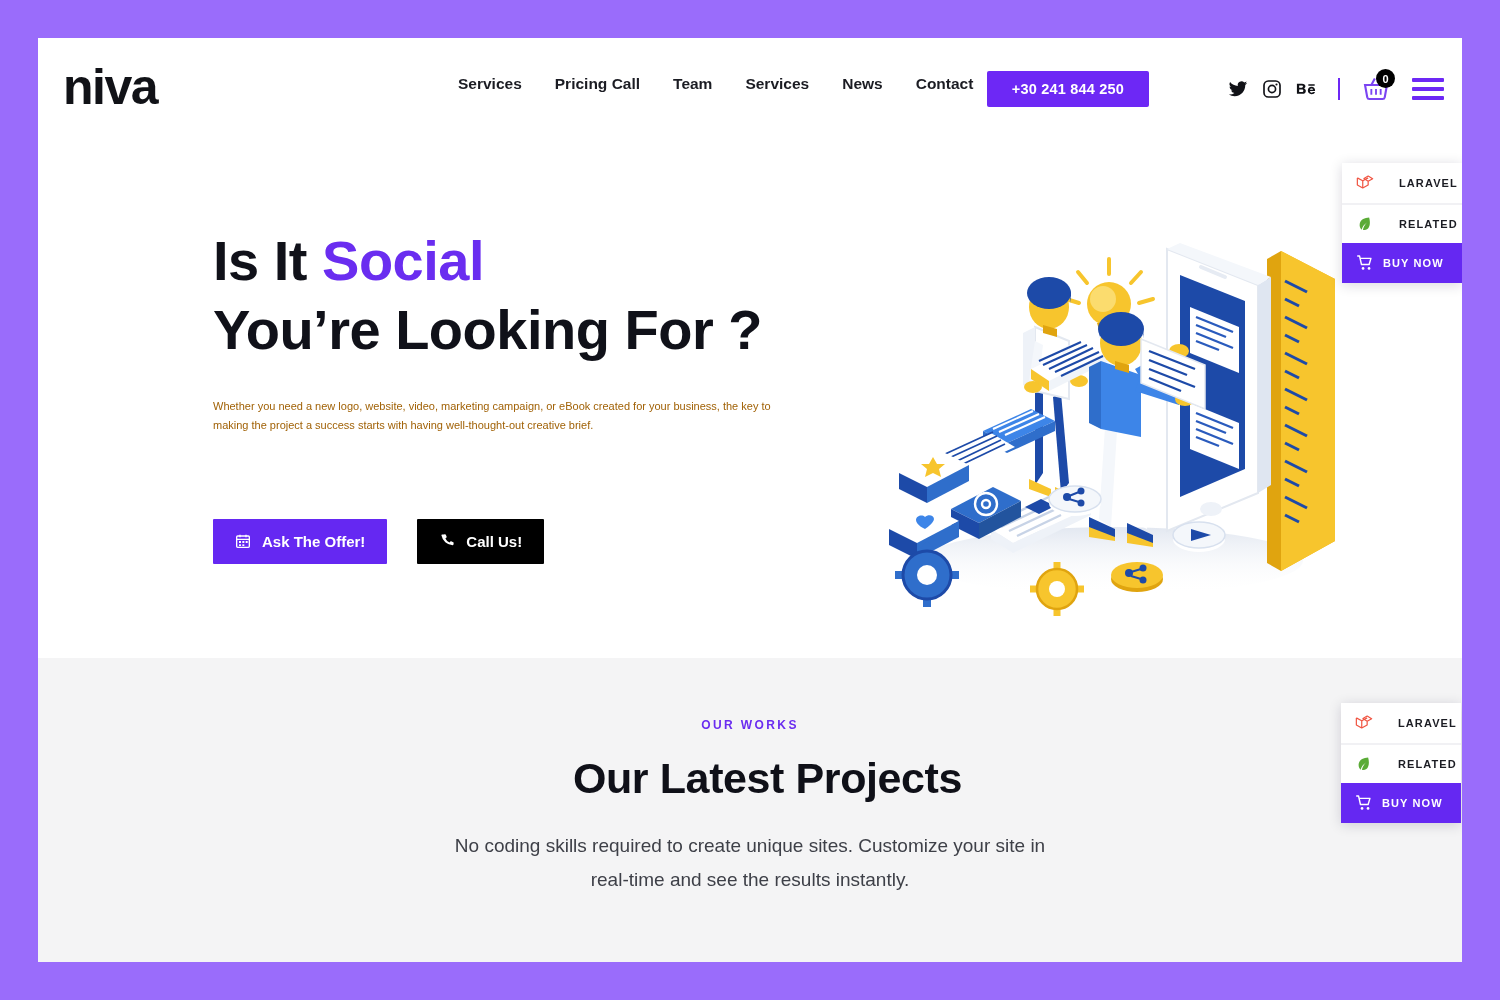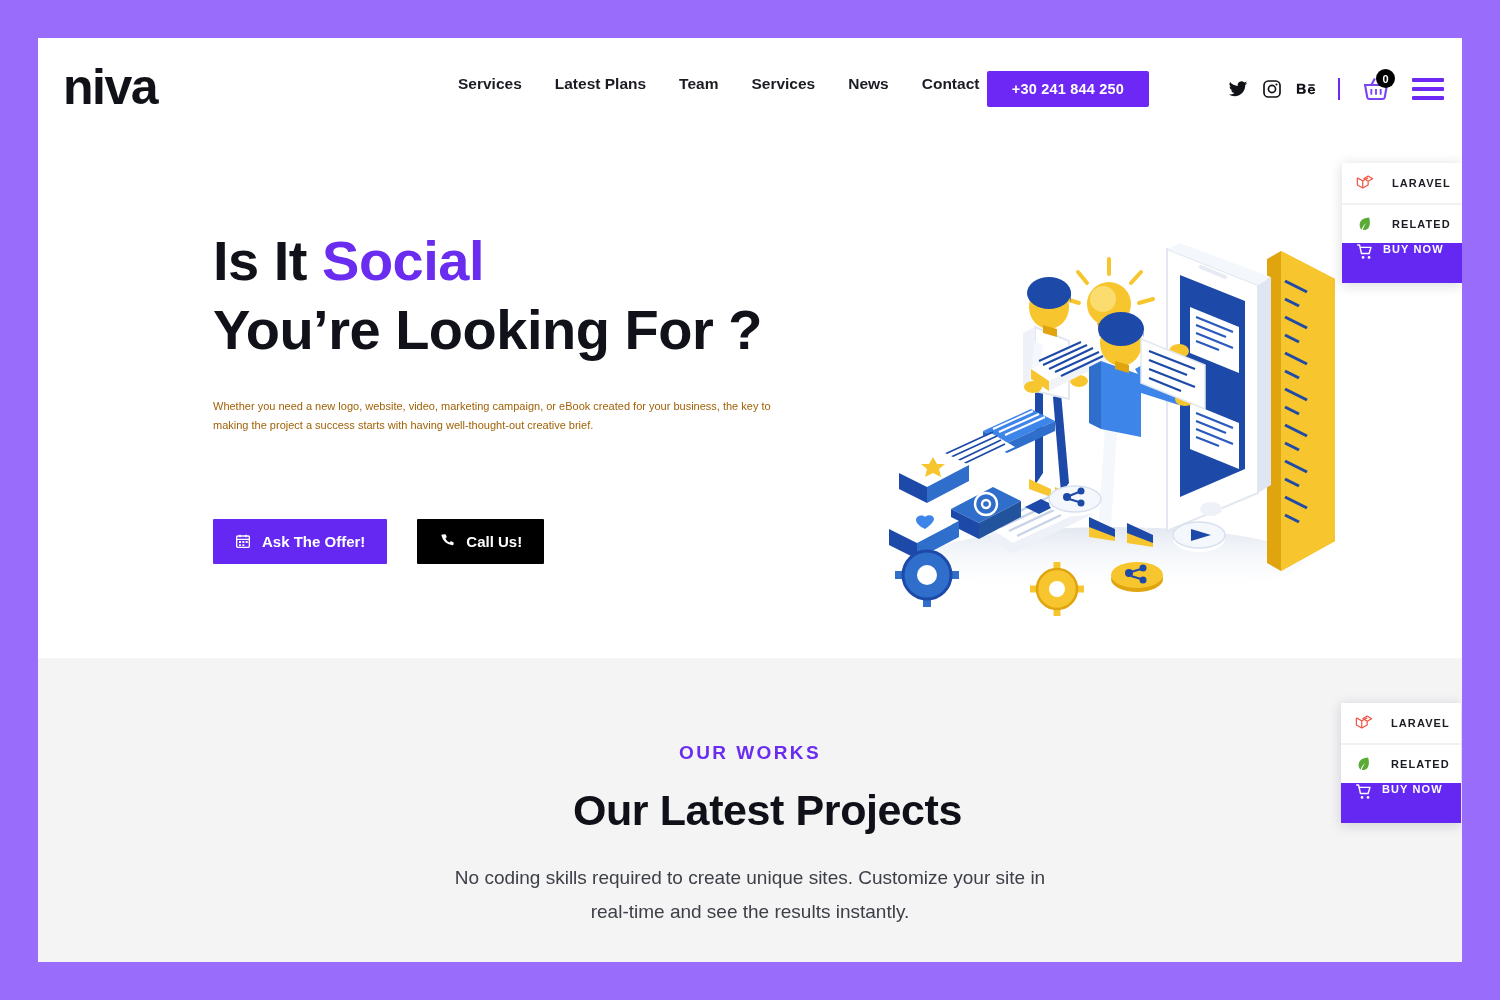--- a/index.html
+++ b/index.html
@@ -105,67 +105,67 @@
   
   .hero-art { position: absolute; left: 845px; top: 125px; width: 470px; height: 380px; }
 
   
   .works {
     position: absolute; left: 0; top: 620px;
     width: 1424px; height: 304px;
     background: #f4f4f5;
   }
   .eyebrow {
-    margin-top: 84px; text-align: center;
-    font-size: 19px; font-weight: 700; letter-spacing: 2.4px;
+    margin-top: 60px; text-align: center;
+    font-size: 12px; font-weight: 700; letter-spacing: 2.4px;
     color: #6a2df0;
   }
   .works-title {
     margin-top: 22px; text-align: center;
     font-size: 43px; font-weight: 700; color: #0f1018; letter-spacing: -0.4px; padding-left: 35px;
   }
   .works-sub {
     margin: 26px auto 0; width: 620px; text-align: center;
     font-size: 19px; line-height: 1.78; color: #3e4048;
   }
 
   
   .side-widget {
     position: absolute; width: 120px; z-index: 40;
     box-shadow: 0 2px 12px rgba(20,12,50,0.16);
   }
   .sw-row {
     height: 40px; background: #ffffff;
-    display: flex; align-items: center; gap: 18px;
+    display: flex; align-items: center; gap: 25px;
     padding-left: 14px;
     font-size: 11px; font-weight: 700; letter-spacing: 1.1px;
     color: #1b1c23; cursor: pointer;
   }
   .sw-row + .sw-row { border-top: 2px solid #f1f1f4; }
   .sw-buy {
     height: 40px; background: #6528f2; color: #ffffff;
-    display: flex; gap: 9px;
+    display: flex; align-items: center; gap: 9px;
     padding-left: 14px;
     font-size: 11px; font-weight: 700; letter-spacing: 1.1px;
     cursor: pointer;
   }
   .sw-ico { width: 18px; height: 18px; flex: 0 0 18px; display:block; }
 </style>
 </head>
 <body>
 
 <div class="page-card">
 
   <div class="header">
 
     <div class="logo">niva</div>
 
     <div class="nav">
       <a class="nav-link">Services</a>
-      <a class="nav-link">Latest Plans</a>
+      <a class="nav-link">Pricing Call</a>
       <a class="nav-link">Team</a>
       <a class="nav-link">Services</a>
       <a class="nav-link">News</a>
       <a class="nav-link">Contact</a>
     </div>
 
     <button class="phone-btn">+30 241 844 250</button>
 
     <div class="header-right">
       <svg class="soc-icon" viewBox="0 0 24 24">

